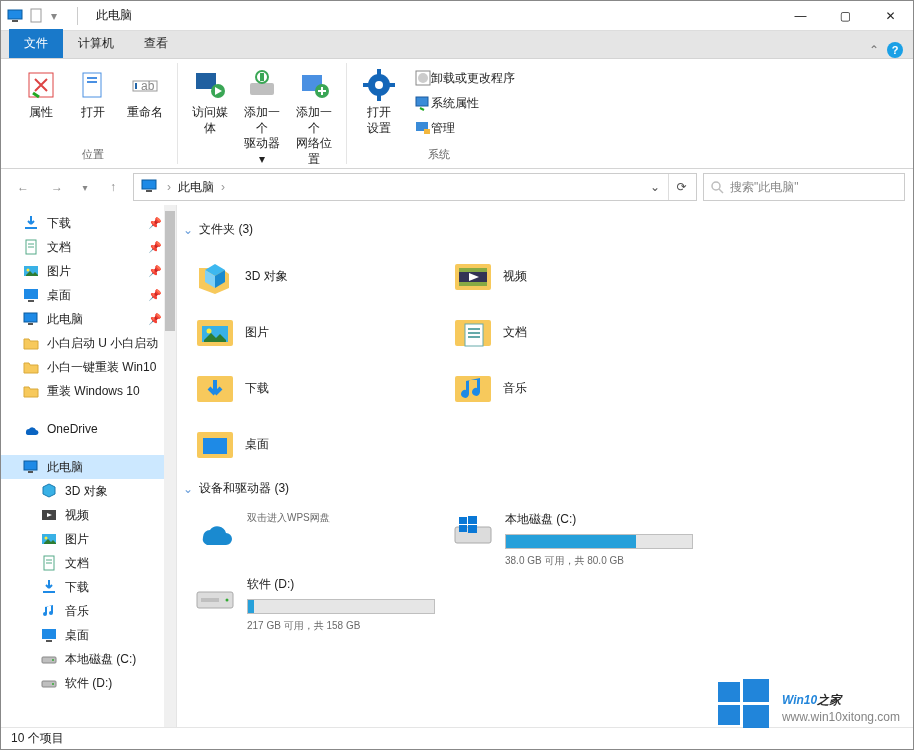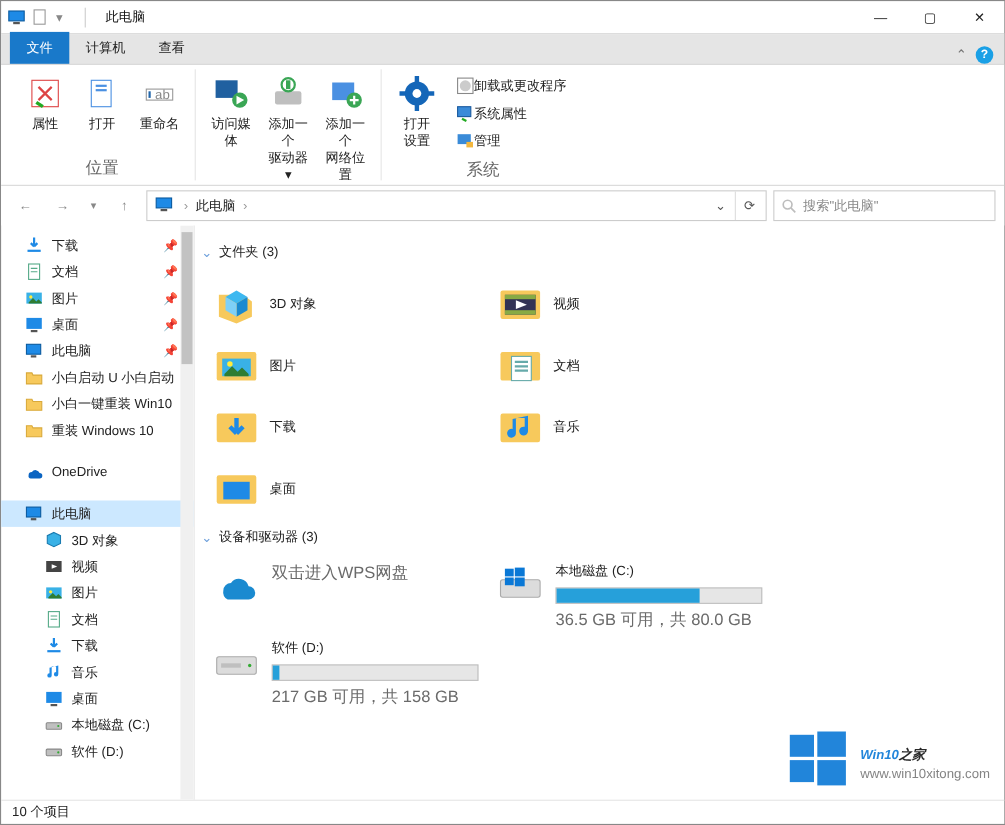--- a/index.html
+++ b/index.html
@@ -19,21 +19,21 @@
 .help{width:16px;height:16px;border-radius:50%;background:#1aa0e6;color:#fff;display:flex;align-items:center;justify-content:center;font-weight:bold;font-size:11px}
 .ribbon{height:110px;background:#fff;border-bottom:1px solid #d4d4d4;display:flex;padding:4px 8px}
 .rgroup{display:flex;flex-direction:column;align-items:center;padding:2px 8px;border-right:1px solid #e5e5e5}
 .rgroup:last-child{border-right:none}
 .rrow{display:flex;gap:4px;align-items:flex-start}
 .rbtn-lg{display:flex;flex-direction:column;align-items:center;width:48px;padding:4px 2px;cursor:default;text-align:center;line-height:1.3}
 .rbtn-lg .ico{width:32px;height:32px;margin-bottom:4px}
 .rlist{display:flex;flex-direction:column;gap:3px;padding:2px 4px;justify-content:center}
 .ritem{display:flex;align-items:center;gap:0;height:22px;padding:0 4px;cursor:default}
 .ritem .sico{width:16px;height:16px}
-.rlabel{margin-top:auto;color:#666;font-size:15px;padding-top:4px}
+.rlabel{margin-top:auto;color:#666;font-size:11px;padding-top:4px}
 .addrrow{height:36px;display:flex;align-items:center;gap:6px;padding:4px 8px;background:#fff}
 .navarrow{width:28px;height:28px;display:flex;align-items:center;justify-content:center;color:#888;cursor:default}
 .addrbar{flex:1;height:28px;border:1px solid #ccc;display:flex;align-items:center;padding:0 2px;background:#fff}
 .addrbar .aicon{width:20px;height:20px;margin:0 4px}
 .crumb{padding:2px 4px;cursor:default}
 .crumbsep{color:#999;padding:0 3px}
 .addrbar .rightc{margin-left:auto;display:flex;align-items:center}
 .iconbtn{width:26px;height:26px;display:flex;align-items:center;justify-content:center;color:#555;cursor:default}
 .search{width:202px;height:28px;border:1px solid #ccc;display:flex;align-items:center;padding:0 6px;color:#888;background:#fff}
 .search .sicon{width:14px;height:14px;margin-right:6px;opacity:.55}
@@ -53,23 +53,23 @@
 .foldergrid{display:flex;flex-wrap:wrap;gap:0 8px;padding-left:14px}
 .fcard{display:flex;align-items:center;width:250px;height:56px;gap:10px;cursor:default}
 .fcard .fico{width:40px;height:40px}
 .fcard .ftxt{line-height:1.4}
 .dcard{display:flex;width:250px;gap:12px;cursor:default;padding:4px 0}
 .dcard .dico{width:40px;height:40px}
 .dcard .dtxt{flex:1}
 .dname{margin-bottom:6px}
 .dbar{height:15px;border:1px solid #bfbfbf;background:#e6e6e6;position:relative;margin-bottom:5px;width:188px}
 .dbar .fill{position:absolute;left:0;top:0;bottom:0;background:#26a0da}
-.dsub{color:#6a6a6a;font-size:15px}
+.dsub{color:#6a6a6a;font-size:10px}
 .status{height:22px;border-top:1px solid #e5e5e5;display:flex;align-items:center;padding:0 10px;color:#444;font-size:11px}
-.watermark{position:absolute;right:14px;bottom:32px;display:flex;align-items:center;gap:10px;opacity:.9;pointer-events:none}
+.watermark{position:absolute;right:14px;bottom:18px;display:flex;align-items:center;gap:10px;opacity:.9;pointer-events:none}
 .wm-logo{width:56px;height:56px}
 .wm-txt .t1{font-size:22px;font-weight:600;color:#222}
 .wm-txt .t1 span{color:#0a78d6;font-style:italic}
 .wm-txt .t2{font-size:12px;color:#777;text-align:right}
 </style>
 </head>
 <body>
 
 <div class="win">
   <div class="titlebar">
@@ -473,21 +473,21 @@
                   <rect x="15" y="5" width="9" height="8"></rect>
                   <rect x="6" y="14" width="8" height="7"></rect>
                   <rect x="15" y="14" width="9" height="8"></rect>
                 </g>
               </svg></div>
             <div class="dtxt">
               <div class="dname">本地磁盘 (C:)</div>
               <div class="dbar">
                 <div class="fill" style="width:70%"></div>
               </div>
-              <div class="dsub">36.5 GB 可用，共 80.0 GB</div>
+              <div class="dsub">38.0 GB 可用，共 80.0 GB</div>
             </div>
           </div>
           <div class="dcard">
             <div class="dico"><svg width="40" height="40">
                 <rect x="2" y="16" width="36" height="16" rx="2" fill="#dcdcdc" stroke="#aaa"></rect>
                 <circle cx="32" cy="24" r="1.5" fill="#3a3"></circle>
                 <rect x="6" y="22" width="18" height="4" fill="#bfbfbf"></rect>
               </svg></div>
             <div class="dtxt">
               <div class="dname">软件 (D:)</div>

